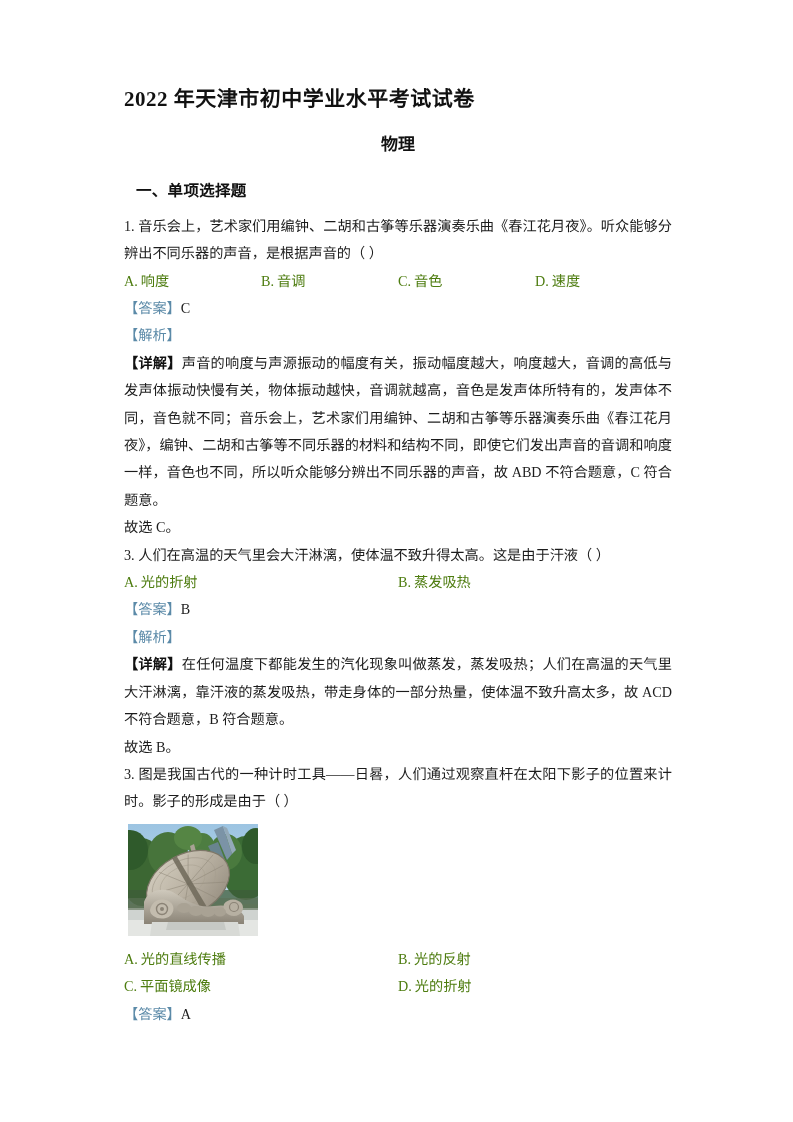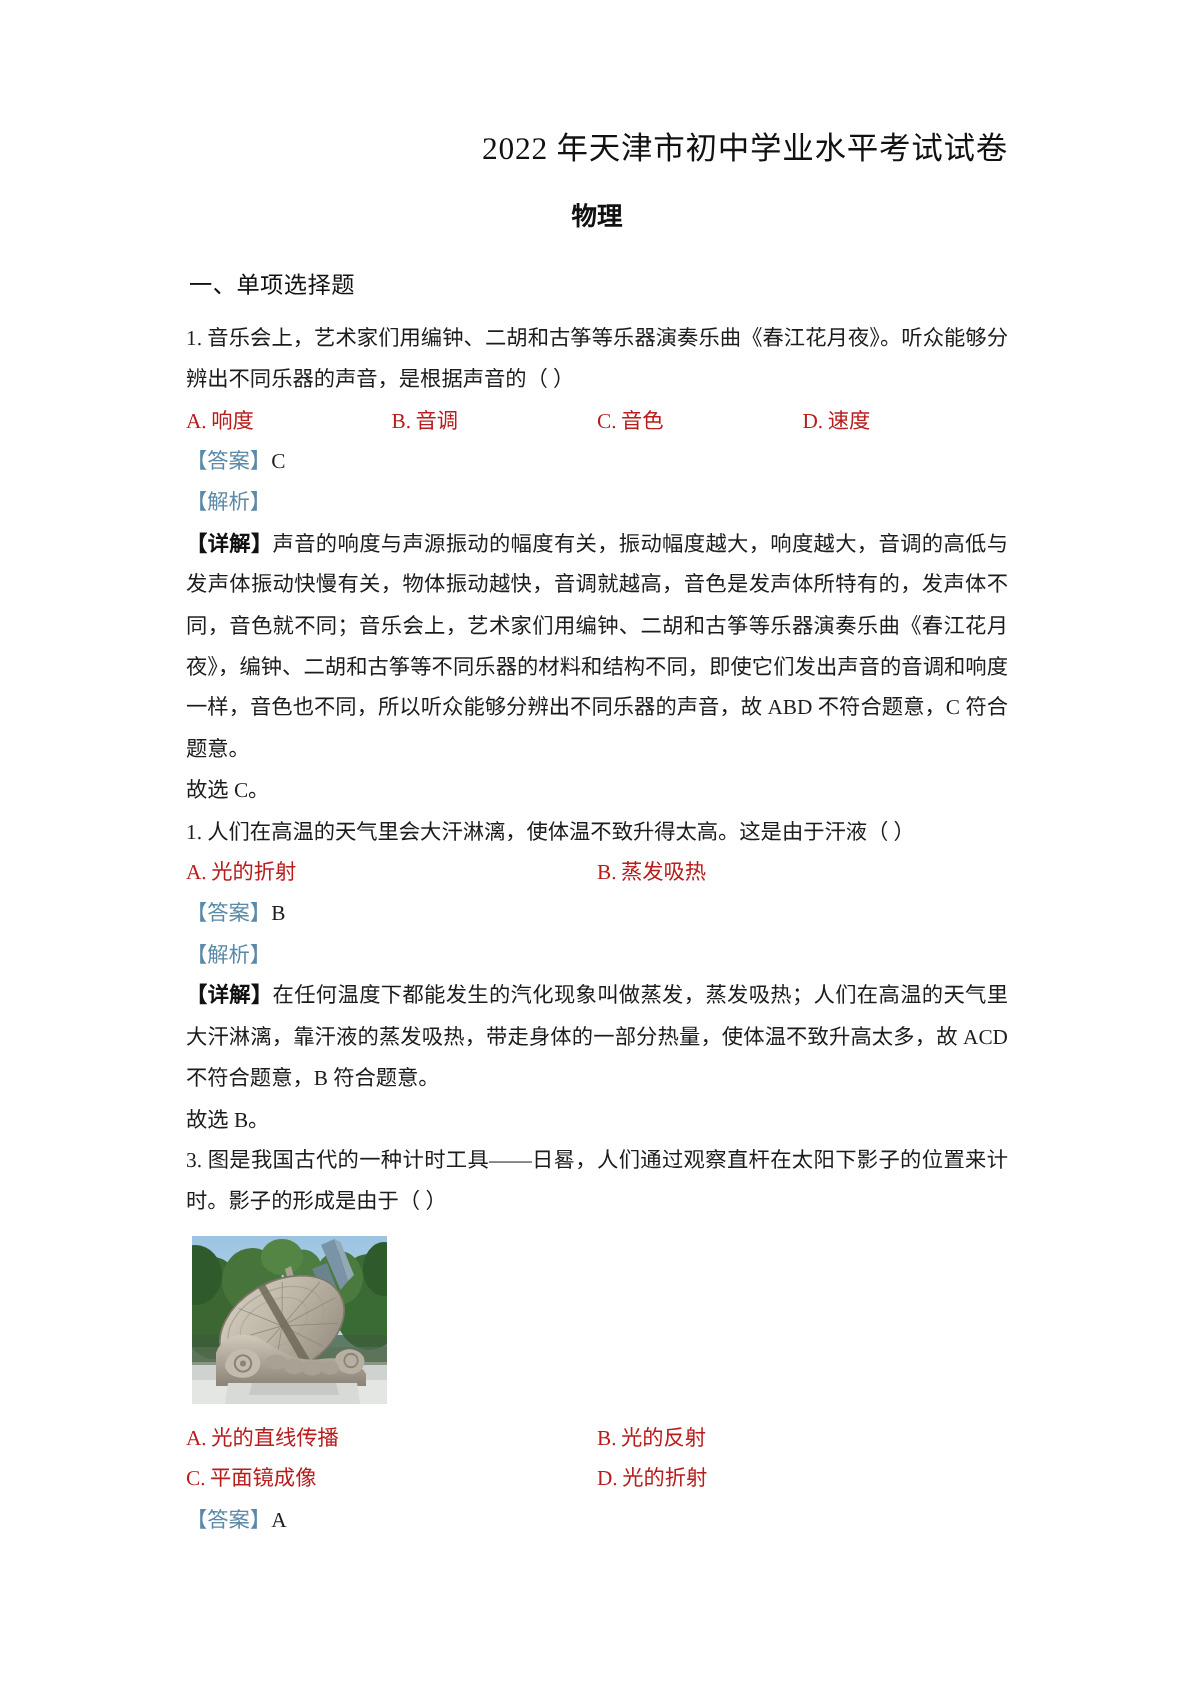--- a/index.html
+++ b/index.html
@@ -23,43 +23,43 @@
     box-sizing: border-box;
     padding: 84px 121px 40px 124px;
     background: #fff;
   }
   .content {
     width: 548px;
   }
 
   
   .doc-title {
-    text-align: right;
+    text-align: left;
     font-size: 21px;
-    font-weight: normal;
+    font-weight: bold;
     letter-spacing: 0.5px;
     line-height: 1.5;
     margin: 0 0 16px 0;
     color: #111;
   }
   .doc-subtitle {
     text-align: center;
     font-size: 17px;
     font-weight: bold;
     line-height: 1.5;
     margin: 0 0 22px 0;
     color: #111;
   }
 
   
   .section-heading {
     font-size: 15.5px;
-    font-weight: normal;
-    color: #111;
-    margin: 0 0 9px 2px;
+    font-weight: bold;
+    color: #111;
+    margin: 0 0 9px 12px;
     line-height: 1.6;
     letter-spacing: 0.3px;
   }
 
   
   .para {
     font-size: 14.2px;
     line-height: 1.93;
     margin: 0;
     color: #1c1c1c;
@@ -73,21 +73,21 @@
     color: #1c1c1c;
     text-align: justify;
     text-justify: inter-ideograph;
   }
 
   
   .options-row {
     display: flex;
     font-size: 14.2px;
     line-height: 1.93;
-    color: #b91c1c;
+    color: #4d7c0f;
   }
   .options-row.cols4 .opt { width: 25%; }
   .options-row.cols2 .opt { width: 50%; }
   .opt { white-space: nowrap; }
   .opt-letter { margin-right: 3px; }
 
   
   .tag-line {
     font-size: 14.2px;
     line-height: 1.93;
@@ -150,21 +150,21 @@
       <p class="tag-line">
         <span class="tag">【解析】</span>
       </p>
       <p class="para">
         <span class="detail-tag">【详解】</span><span>声音的响度与声源振动的幅度有关，振动幅度越大，响度越大，音调的高低与发声体振动快慢有关，物体振动越快，音调就越高，音色是发声体所特有的，发声体不同，音色就不同；音乐会上，艺术家们用编钟、二胡和古筝等乐器演奏乐曲《春江花月夜》，编钟、二胡和古筝等不同乐器的材料和结构不同，即使它们发出声音的音调和响度一样，音色也不同，所以听众能够分辨出不同乐器的声音，故 ABD 不符合题意，C 符合题意。</span>
       </p>
       <p class="para">故选 C。</p>
     </div>
 
     <div>
-      <p class="q-stem">1. 人们在高温的天气里会大汗淋漓，使体温不致升得太高。这是由于汗液（      ）</p>
+      <p class="q-stem">3. 人们在高温的天气里会大汗淋漓，使体温不致升得太高。这是由于汗液（      ）</p>
 
       <div class="options-row cols2">
         <div class="opt">
           <span class="opt-letter">A.</span><span>光的折射</span>
         </div>
         <div class="opt">
           <span class="opt-letter">B.</span><span>蒸发吸热</span>
         </div>
       </div>
 

